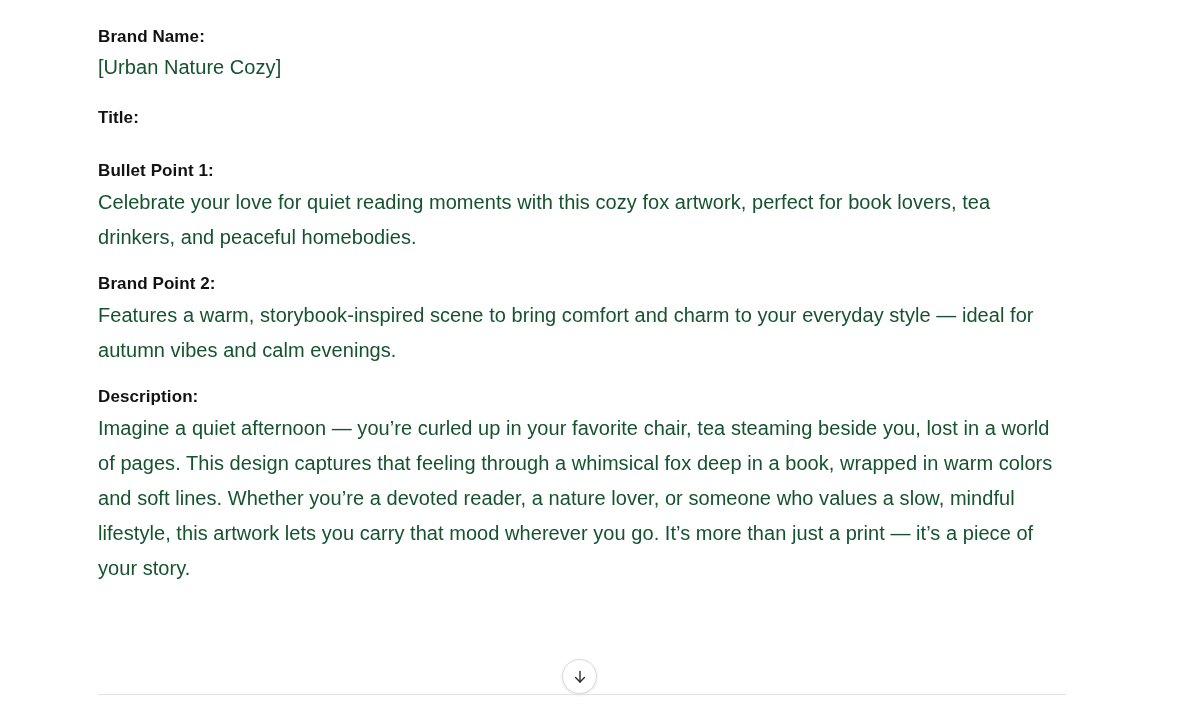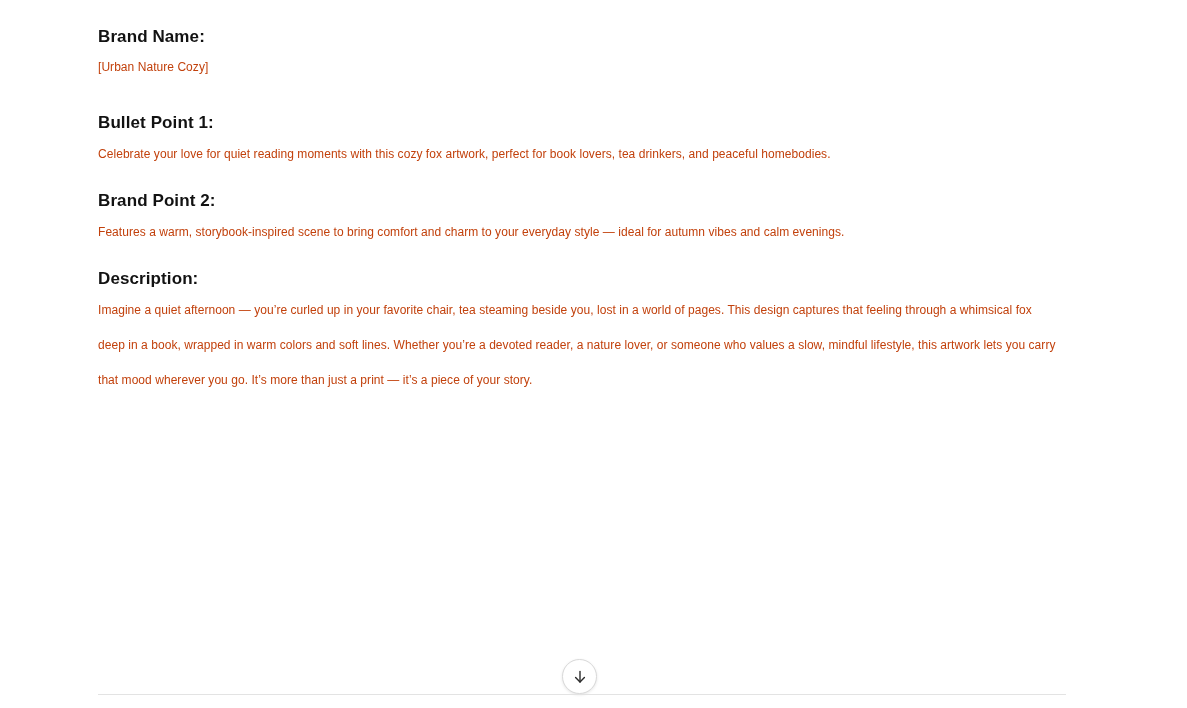--- a/index.html
+++ b/index.html
@@ -26,23 +26,23 @@
     margin-bottom: 16px;
   }
   .label {
     font-weight: bold;
     font-size: 17px;
     line-height: 29px;
     color: #121212;
     letter-spacing: 0.1px;
   }
   .body-text {
-    font-size: 12px;
+    font-size: 20px;
     line-height: 35px;
-    color: #c2410c;
+    color: #14532d;
     letter-spacing: 0.05px;
     max-width: 960px;
   }
   .body-text.wide {
     max-width: 960px;
   }
   .block.brand { margin-bottom: 19px; }
   .block.title { margin-bottom: 19px; }
   .block.bp1 { margin-bottom: 14px; margin-top: 24px; }
   .block.bp2 { margin-bottom: 14px; }
@@ -85,20 +85,21 @@
 <body>
 
 <div class="page">
 
   <div class="block brand">
     <div class="label">Brand Name:</div>
     <div class="body-text">[Urban Nature Cozy]</div>
   </div>
 
   <div class="block title">
+    <div class="label">Title:</div>
   </div>
 
   <div class="block bp1">
     <div class="label">Bullet Point 1:</div>
     <div class="body-text">Celebrate your love for quiet reading moments with this cozy fox artwork, perfect for book lovers, tea drinkers, and peaceful homebodies.</div>
   </div>
 
   <div class="block bp2">
     <div class="label">Brand Point 2:</div>
     <div class="body-text">Features a warm, storybook-inspired scene to bring comfort and charm to your everyday style — ideal for autumn vibes and calm evenings.</div>

